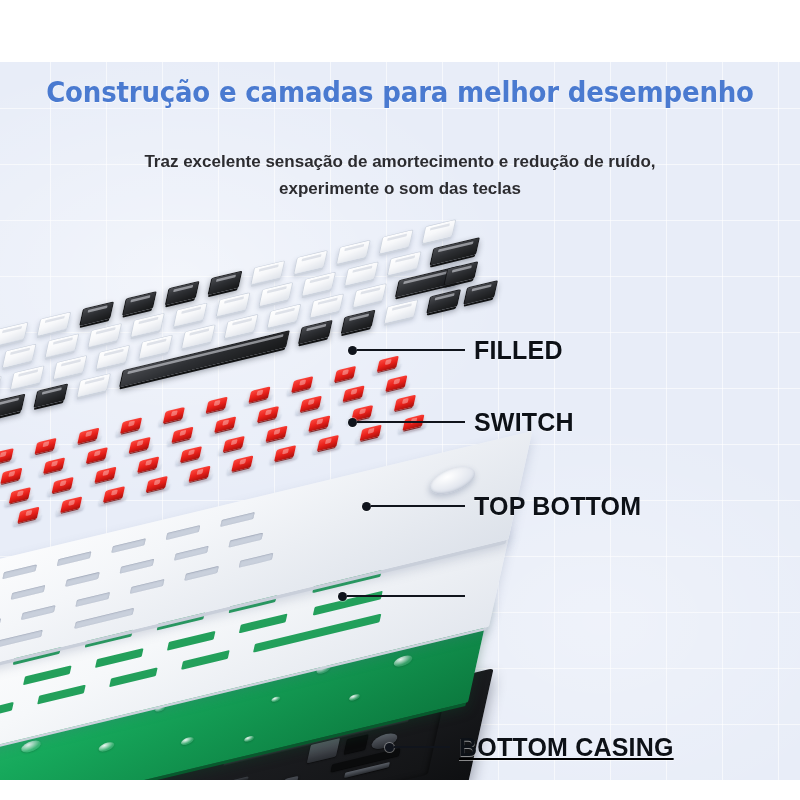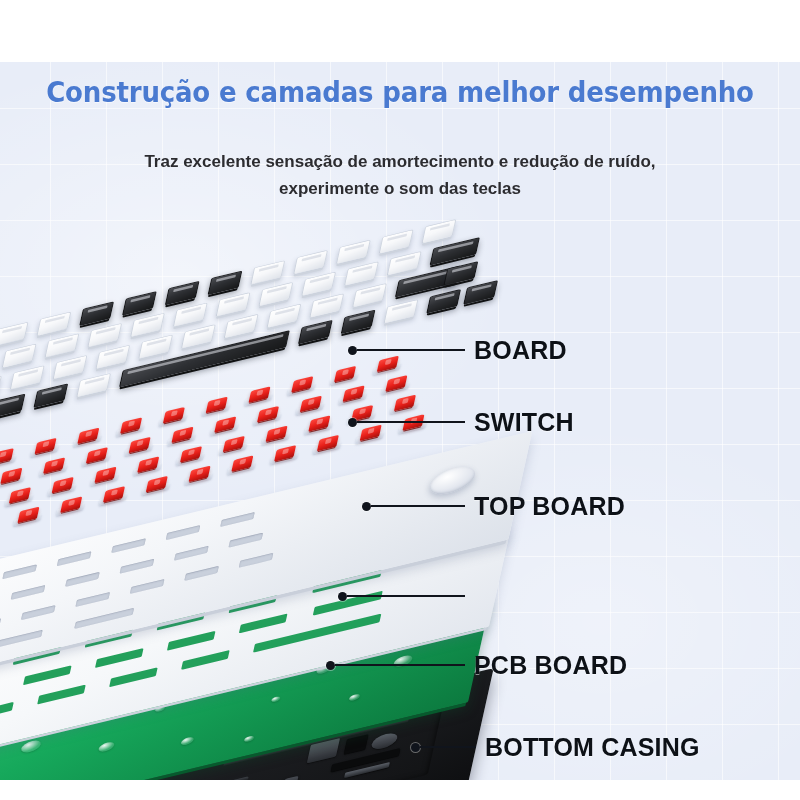--- a/index.html
+++ b/index.html
@@ -454,45 +454,40 @@
     </div>
 
   </div>
 
   <div class="title">Construção e camadas para melhor desempenho</div>
   <div class="subtitle">Traz excelente sensação de amortecimento e redução de ruído, experimente o som das teclas</div>
 
   <div class="callout" id="c0" style="left:348px;top:312px;">
     <span class="dot"></span>
     <span class="lead" style="width:108px;"></span>
-    <span class="lbl">BOARD</span>
+    <span class="lbl">FILLED</span>
   </div>
 
   <div class="callout" id="c1" style="left:348px;top:384px;justify-content:flex-end;">
     <span class="dot"></span>
     <span class="lead" style="width:108px;"></span>
     <span class="lbl">SWITCH</span>
   </div>
 
   <div class="callout" id="c2" style="left:362px;top:468px;">
     <span class="dot"></span>
     <span class="lead" style="width:94px;"></span>
-    <span class="lbl">TOP BOARD</span>
+    <span class="lbl">TOP BOTTOM</span>
   </div>
 
   <div class="callout" id="c3" style="left:338px;top:558px;">
     <span class="dot"></span>
     <span class="lead" style="width:118px;"></span>
   </div>
 
-  <div class="callout" id="c4" style="left:326px;top:627px;">
-    <span class="dot"></span>
-    <span class="lead" style="width:130px;"></span>
-    <span class="lbl">PCB BOARD</span>
-  </div>
-
-  <div class="callout" id="c5" style="left:411px;top:709px;">
+
+  <div class="callout" id="c5" style="left:385px;top:709px;text-decoration:underline;">
     <span class="dot"></span>
     <span class="lead" style="width:56px;"></span>
     <span class="lbl">BOTTOM CASING</span>
   </div>
 
 </div>
 
 </body></html>

